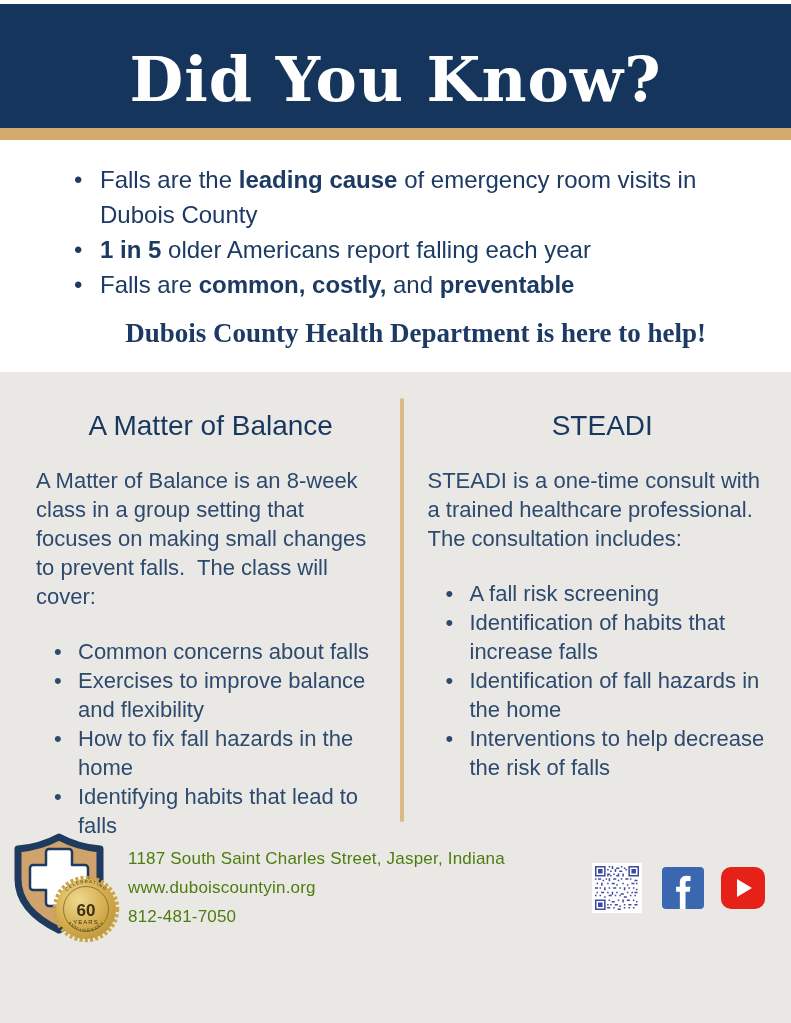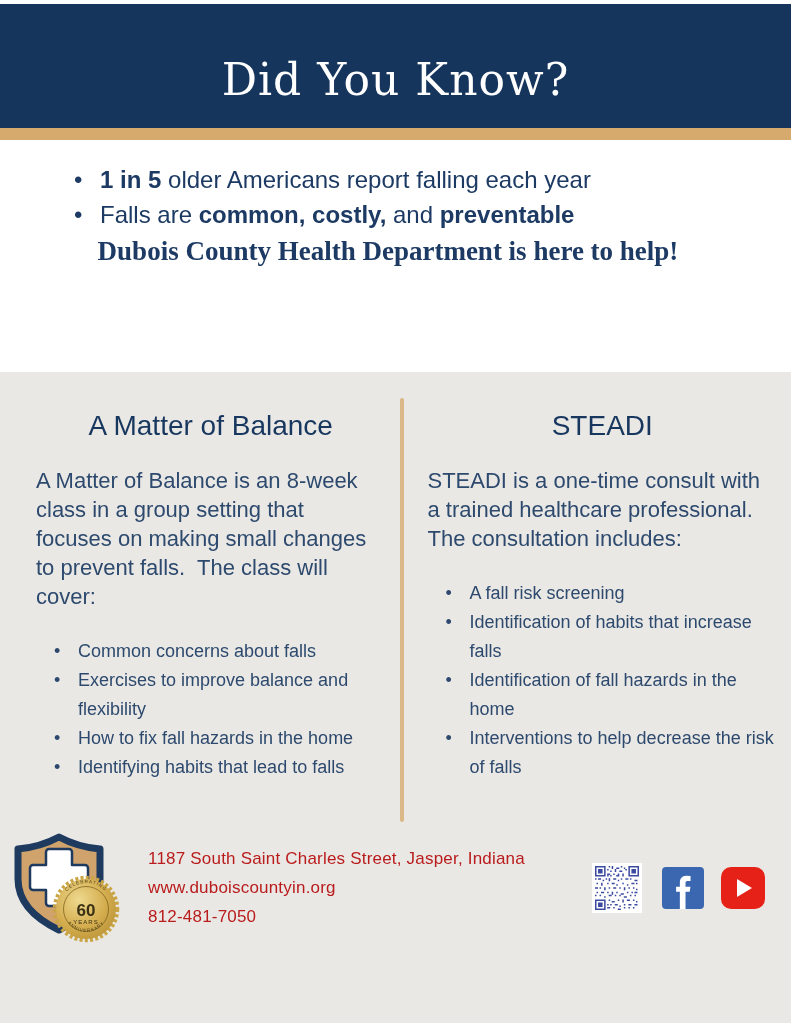--- a/index.html
+++ b/index.html
@@ -10,70 +10,70 @@
   }
   .top-strip { height:4px; background:#ffffff; }
 
   
   .banner {
     height:124px; background:#16355c;
     display:flex; align-items:center; justify-content:center;
   }
   .banner h1 {
     color:#ffffff; font-family:"DejaVu Serif", serif;
-    font-size:44px; font-weight:400; letter-spacing:1px;margin-top:27px;
+    font-size:62px; font-weight:700; letter-spacing:1px;margin-top:27px;
   }
   .gold-band { height:12px; background:#d5aa6c; }
 
   
   .intro { background:#ffffff; height:232px; padding:22px 85px 0 70px; }
   .intro ul { list-style:none; }
   .intro li {
     position:relative; padding-left:30px;
     font-size:24px; line-height:35px; color:#1c3a63;
   }
   .intro li::before { content:"•"; position:absolute; left:4px; }
   .intro b, .col b { font-weight:700; }
   .tagline {
-    margin-top:4px; text-align:center;
+    margin-top:16px; text-align:right;
     font-family:"Liberation Serif", serif; font-weight:700;
     font-size:27px; color:#1c3a63;
   }
 
   
   .gray { background:#eae8e5; height:651px; }
   .columns { display:flex; padding-top:26px; height:458px; }
   .col { flex:1; }
   .col-left  { padding:0 14px 0 36px; }
   .col-right { padding:0 14px 0 24px; }
   .divider { width:4px; height:424px; background:#dbb887; border-radius:2px; }
   .col h2 {
     text-align:center; font-size:28px; font-weight:400;
     color:#17375f; margin:12px 0 24px;
   }
   .col p { font-size:22px; line-height:29px; color:#2d4a6e; margin-bottom:26px; white-space:pre-wrap; }
   .col ul { list-style:none; padding-left:16px; }
   .col li {
     position:relative; padding-left:26px;
-    font-size:18px; line-height:29px; color:#2d4a6e;
+    font-size:22px; line-height:29px; color:#2d4a6e;
   }
   .col li::before { content:"•"; position:absolute; left:2px; }
 
   
   .contact {
     height:70px; text-align:center; padding-top:2px;
     font-family:"Liberation Serif", serif; font-weight:700;
     font-size:27px; line-height:35px; color:#1c3a63;
   }
   .contact a.gold { color:#d0a567; text-decoration:none; font-weight:700; }
 
   
   .footer { height:123px; display:flex; align-items:center; padding:0 26px 8px 12px; }
   .logo-wrap { width:108px; height:110px; flex:0 0 auto; }
-  .addr { margin-left:28px; font-size:17px; line-height:29px; color:#b91c1c; letter-spacing:.2px; }
+  .addr { margin-left:8px; font-size:17px; line-height:29px; color:#4d7c0f; letter-spacing:.2px; }
   .spacer { flex:1; }
   .qr-box {
     width:50px; height:50px; background:#ffffff; padding:3px;
     margin-right:20px; flex:0 0 auto;
   }
   .qr-box svg { display:block; width:100%; height:100%; }
   .fb {
     width:42px; height:42px; border-radius:4px; background:#3b66b0;
     overflow:hidden; margin-right:17px; flex:0 0 auto;
   }
@@ -94,20 +94,21 @@
 
 <div class="top-strip"></div>
 
 <header class="banner">
   <h1>Did You Know?</h1>
 </header>
 <div class="gold-band"></div>
 
 <section class="intro">
   <ul>
+    <li><span>Falls are the </span><b>leading cause</b><span> of emergency room visits in Dubois County</span><b></b><span></span></li>
     <li><span></span><b>1 in 5</b><span> older Americans report falling each year</span><b></b><span></span></li>
     <li><span>Falls are </span><b>common, costly,</b><span> and </span><b>preventable</b><span></span></li>
   </ul>
   <div class="tagline">Dubois County Health Department is here to help!</div>
 </section>
 
 <div class="gray">
 
   <div class="columns">
     <div class="col col-left">

